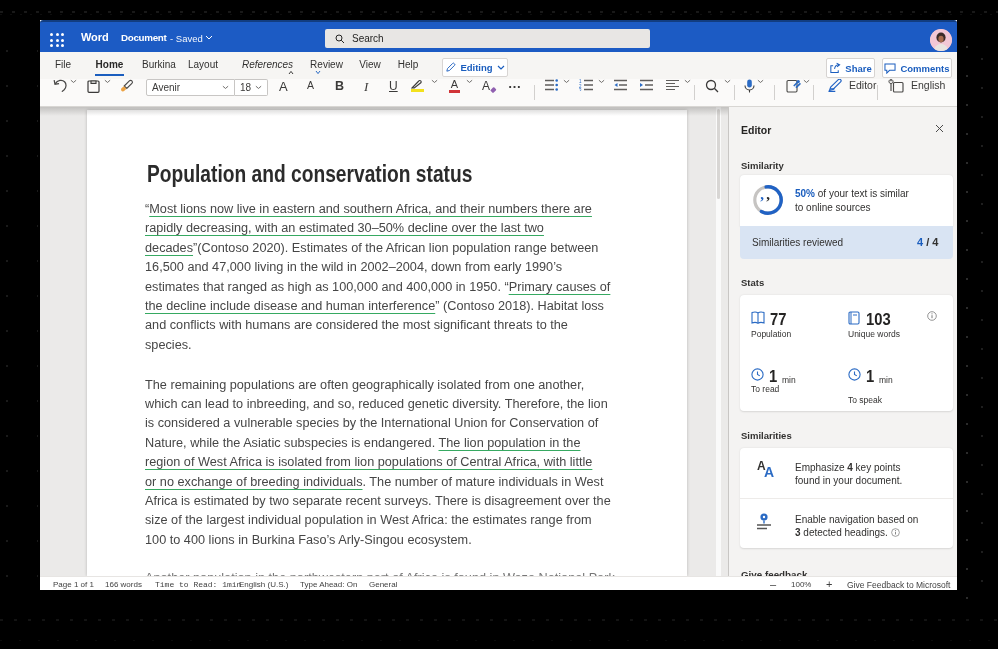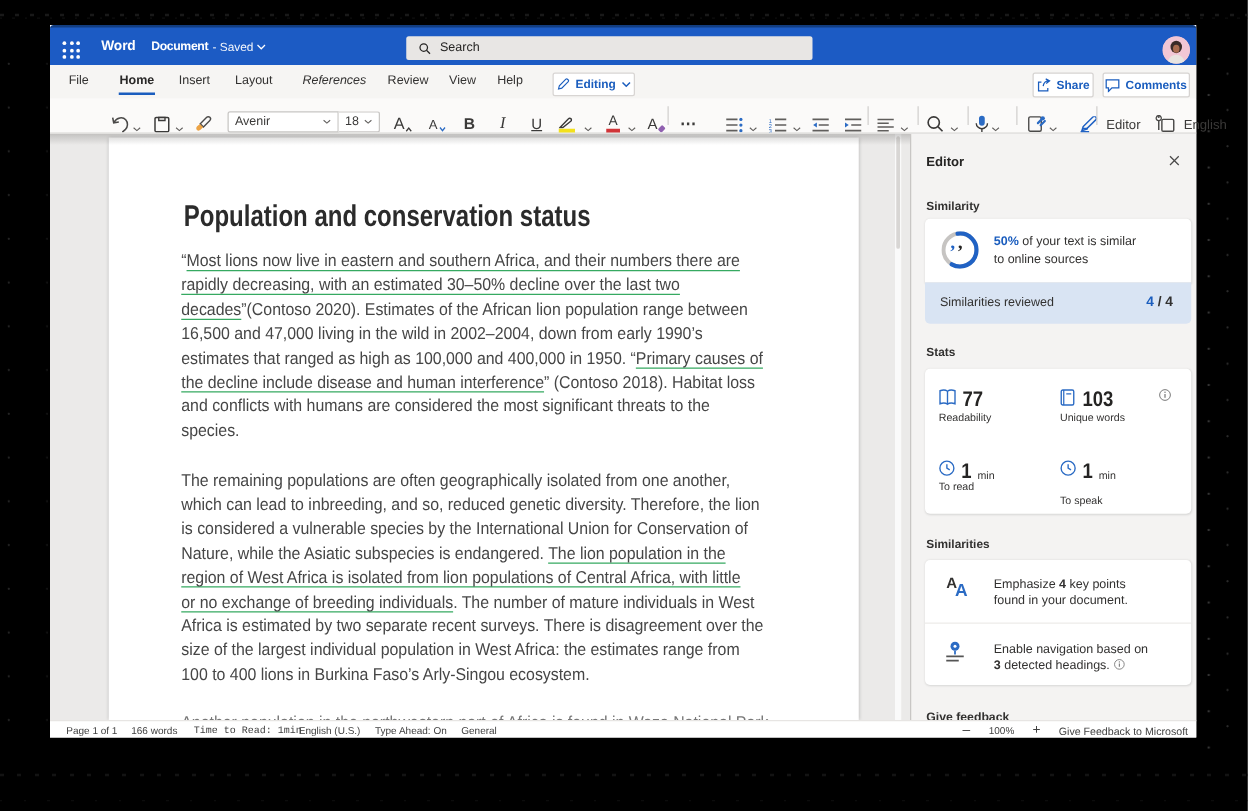--- a/index.html
+++ b/index.html
@@ -19,21 +19,21 @@
   #avatar { position:absolute; left:890px; top:7px; width:22px; height:22px; border-radius:50%;
     background:#f0c3d3; overflow:hidden; }
   
   #menubar { position:absolute; left:0; top:32px; width:917px; height:27px; background:#f6f5f3; }
   .mtab { position:absolute; top:0; height:27px; line-height:25px; font-size:10px; color:#323130; text-align:center; }
   .btn { position:absolute; background:#fff; border:1px solid #d6d3d1; border-radius:2px;
     color:#1a5dbe; font-size:9.5px; font-weight:bold; display:flex; align-items:center; justify-content:center; gap:4px;}
   
   #toolbar { position:absolute; left:0; top:59px; width:917px; height:28px; background:#fbfaf9;
     border-bottom:1px solid #d8d6d3; }
-  .ti { position:absolute; top:0; height:27px; display:flex; align-items:flex-end; color:#3b3a39;margin-left:36px; }
+  .ti { position:absolute; top:0; height:27px; display:flex; align-items:flex-start; color:#3b3a39; }
   .sep { position:absolute; top:6px; width:1px; height:15px; background:#d2d0ce; }
   
   #canvas { position:absolute; left:0; top:87px; width:917px; height:468.5px; background:#ebeae9; overflow:hidden; }
   #canvas .shadow { position:absolute; left:0; top:0; width:688px; height:9px;
     background:linear-gradient(rgba(90,88,86,.28), rgba(235,234,233,0)); z-index:5; }
   #page { position:absolute; left:47px; top:2.5px; width:600px; height:466px; background:#fff;
     box-shadow:0 0 3px rgba(0,0,0,.22); }
   #doc { position:absolute; left:58px; top:0; width:560px; color:#373737; }
   #doc h1 { position:absolute; left:2px; top:50px; font-size:24px; color:#2b2b2b; white-space:nowrap; transform:scaleX(0.8); transform-origin:0 0; }
   .para { position:absolute; left:0; font-size:13.7px; line-height:19.4px; white-space:nowrap; color:#464646; transform:scaleX(0.928); transform-origin:0 0;}
@@ -92,21 +92,21 @@
         <ellipse cx="11" cy="10" rx="2.6" ry="3.2" fill="#a96c4f"></ellipse>
         <path d="M4 22c.5-5 3.5-7 7-7s6.5 2 7 7z" fill="#e8e4e0"></path>
       </svg>
     </div>
   </div>
 
   <div id="menubar">
     <span class="mtab" style="left:13px;width:20px;">File</span>
     <span class="mtab" style="left:55px;width:29px;font-weight:bold;color:#292827;">Home</span>
     <div class="abs" style="left:55px;top:22px;width:29px;height:2.4px;background:#1a5dbe;"></div>
-    <span class="mtab" style="left:102px;width:27px;">Insert</span>
+    <span class="mtab" style="left:102px;width:27px;">Burkina</span>
     <span class="mtab" style="left:147px;width:32px;">Layout</span>
     <span class="mtab" style="left:199px;width:57px;font-style:italic;">References</span>
     <span class="mtab" style="left:269px;width:35px;">Review</span>
     <span class="mtab" style="left:318px;width:24px;">View</span>
     <span class="mtab" style="left:356px;width:24px;">Help</span>
     <div class="btn" style="left:402px;top:6px;width:66px;height:18.5px;border-color:#d8d5d3;text-align:center;">
       <svg width="11" height="11" viewBox="0 0 12 12">
           <path d="M2 10l.7-2.8L8.4 1.5a1 1 0 011.4 0l.7.7a1 1 0 010 1.4L4.8 9.3z" fill="none" stroke="#1a5dbe" stroke-width="1"></path>
         </svg>
       Editing
@@ -382,21 +382,21 @@
         <span class="abs" style="left:177px;top:10px;font-size:11px;font-weight:bold;"><b style="color:#1a5dbe;">4</b> / 4</span>
       </div>
 
       <span class="sechead" style="top:170px;">Stats</span>
       <div class="card" style="top:188px;height:116px;">
 
         <svg class="abs" style="left:11px;top:16px" width="14" height="14" viewBox="0 0 14 14">
             <path d="M7 2C5.5.8 3 .8 1 1.6V12c2-.8 4.5-.8 6 .4 1.5-1.2 4-1.2 6-.4V1.6C11 .8 8.5.8 7 2zM7 2v10.4" fill="none" stroke="#2b6bc4" stroke-width="1.1"></path>
           </svg>
         <span class="abs" style="left:30px;top:15.3px;font-size:17px;font-weight:bold;color:#252423;transform:scaleX(.87);transform-origin:0 0;">77</span>
-        <span class="abs" style="left:11px;top:33.5px;font-size:8.5px;">Readability</span>
+        <span class="abs" style="left:11px;top:33.5px;font-size:8.5px;">Population</span>
         <svg class="abs" style="left:108px;top:16px" width="12" height="14" viewBox="0 0 12 14">
             <rect x="1" y="1" width="10" height="12" rx="1.2" fill="none" stroke="#2b6bc4" stroke-width="1.1"></rect>
             <path d="M3 1v12" stroke="#2b6bc4" stroke-width="1"></path>
             <path d="M5 4h4" stroke="#2b6bc4" stroke-width="1"></path>
           </svg>
         <span class="abs" style="left:126px;top:15.3px;font-size:17px;font-weight:bold;color:#252423;transform:scaleX(.87);transform-origin:0 0;">103</span>
         <span class="abs" style="left:108px;top:33.5px;font-size:8.5px;">Unique words</span>
         <svg class="abs" style="left:187px;top:16px" width="10" height="10" viewBox="0 0 10 10">
             <circle cx="5" cy="5" r="4.3" fill="none" stroke="#7a7a7a" stroke-width=".8"></circle>
             <path d="M5 4.2v3" stroke="#7a7a7a" stroke-width="1"></path>

